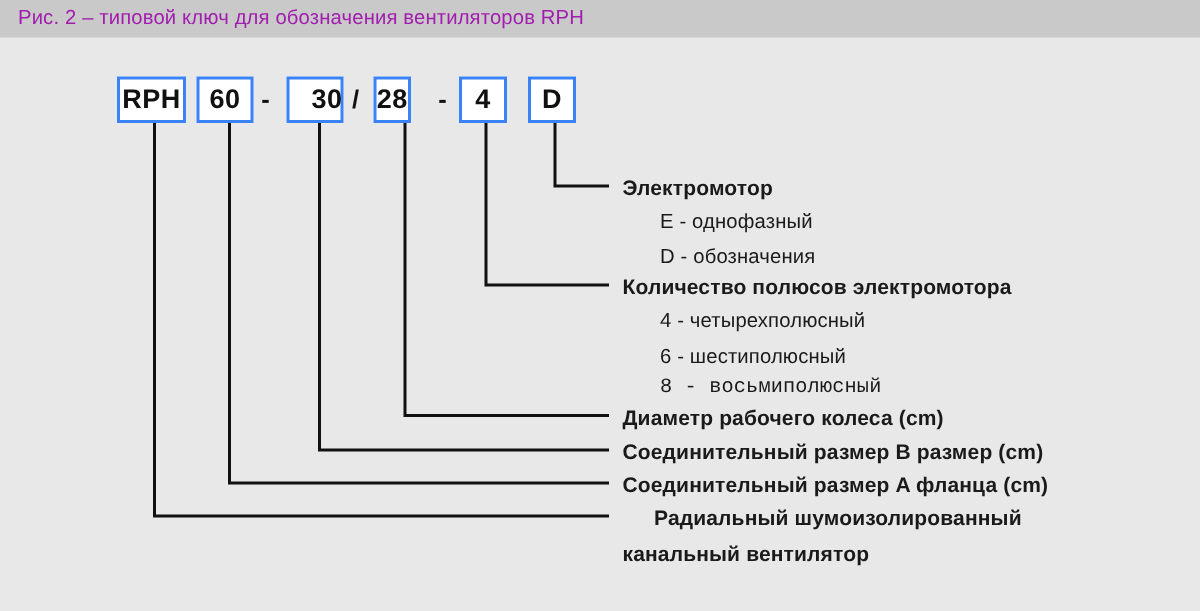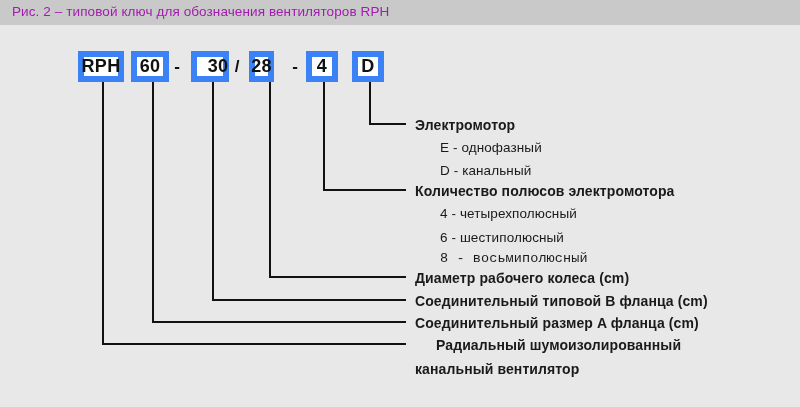--- a/index.html
+++ b/index.html
@@ -48,21 +48,21 @@
     left: 0;
     top: 0;
     width: 800px;
     height: 407px;
     pointer-events: none;
   }
   .code-box {
     position: absolute;
     top: 51px;
     height: 31px;
-    border: 6px solid #3b82f6;
+    border: 2px solid #3b82f6;
     background: #ffffff;
     box-sizing: border-box;
     display: flex;
     align-items: center;
     justify-content: center;
     font-size: 18px;
     font-weight: bold;
     color: #111111;
     pointer-events: auto;
     letter-spacing: 0.3px;
@@ -139,25 +139,25 @@
       <div class="sep" style="left: 229px; width: 16px;">/</div>
       <div class="code-box" style="left: 249px; width: 25px;">28</div>
       <div class="sep" style="left: 287px; width: 16px;">-</div>
       <div class="code-box" style="left: 306px; width: 32px;">4</div>
       <div class="code-box" style="left: 352px; width: 32px;">D</div>
     </div>
 
   <div class="legend">
       <div class="lg lg-main" style="left: 415px; top: 117px;">Электромотор</div>
       <div class="lg lg-sub" style="left: 440px; top: 140px;">E - однофазный</div>
-      <div class="lg lg-sub" style="left: 440px; top: 163px;">D - канальный</div>
+      <div class="lg lg-sub" style="left: 440px; top: 163px;">D - обозначения</div>
       <div class="lg lg-main" style="left: 415px; top: 183px;">Количество полюсов электромотора</div>
       <div class="lg lg-sub" style="left: 440px; top: 206px;">4 - четырехполюсный</div>
       <div class="lg lg-sub" style="left: 440px; top: 230px;">6 - шестиполюсный</div>
       <div class="lg lg-sub" style="left: 440px; top: 251px; font-family: Liberation Mono, monospace;">8 - восьмиполюсный</div>
       <div class="lg lg-main" style="left: 415px; top: 270px;">Диаметр рабочего колеса (cm)</div>
-      <div class="lg lg-main" style="left: 415px; top: 293px;">Соединительный типовой B фланца (cm)</div>
+      <div class="lg lg-main" style="left: 415px; top: 293px;">Соединительный размер B размер (cm)</div>
       <div class="lg lg-main" style="left: 415px; top: 315px;">Соединительный размер A фланца (cm)</div>
       <div class="lg lg-main" style="left: 436px; top: 337px;">Радиальный шумоизолированный</div>
       <div class="lg lg-main" style="left: 415px; top: 361px;">канальный вентилятор</div>
     </div>
 
 </div>
 
 </body></html>

